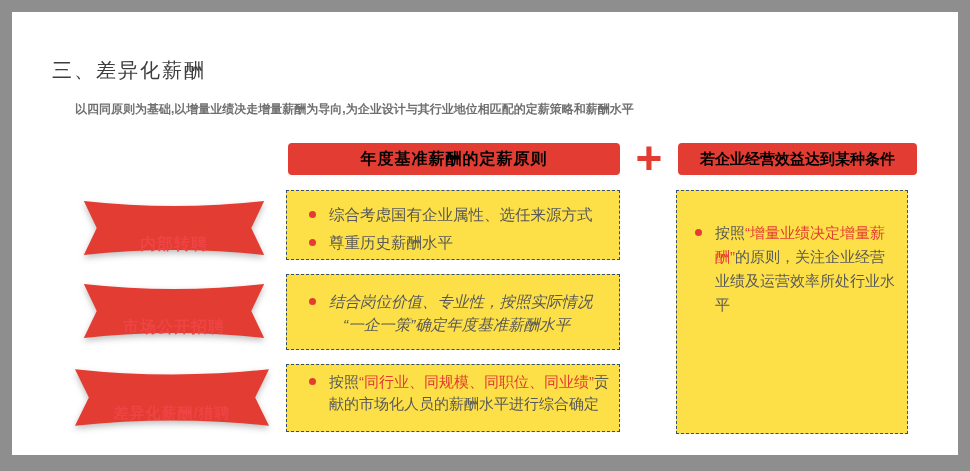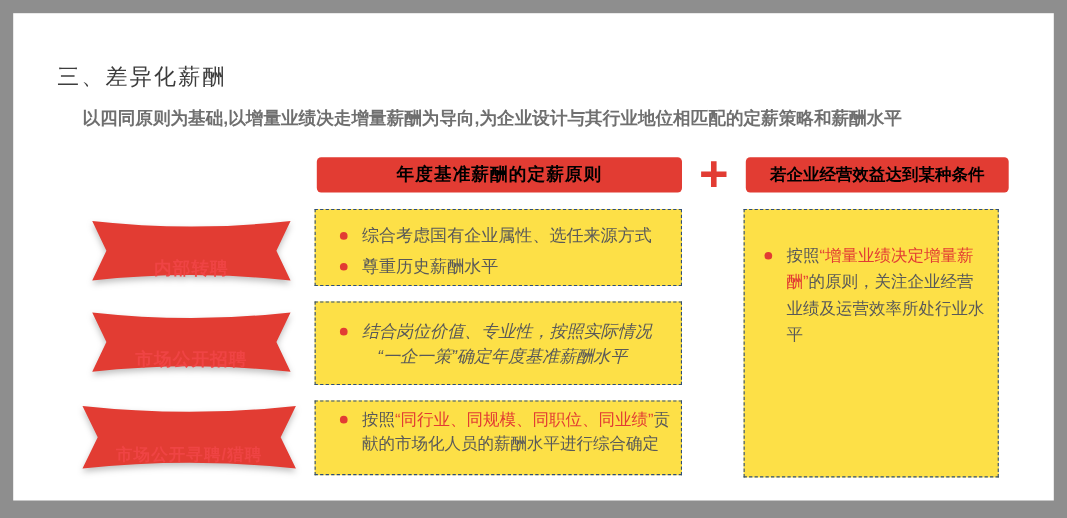--- a/index.html
+++ b/index.html
@@ -2,21 +2,21 @@
 <html><head>
 <meta charset="utf-8">
 <style>
   html,body{margin:0;padding:0;}
   body{font-family:"Liberation Sans",sans-serif;}
   .canvas{position:relative;width:970px;height:471px;background:#8E8E8E;overflow:hidden;}
   .slide{position:absolute;left:12px;top:12px;width:946px;height:443px;background:#ffffff;}
 
   .title{position:absolute;left:40px;top:44px;margin:0;font-size:20px;line-height:28px;
          font-weight:400;color:#3D3D3D;letter-spacing:2px;}
-  .subtitle{position:absolute;left:63px;top:86px;width:875px;margin:0;font-size:16px;
+  .subtitle{position:absolute;left:63px;top:86px;width:875px;margin:0;font-size:12px;
          line-height:22px;font-weight:700;color:#6F6F6F;}
 
   .banner{position:absolute;background:#E23C33;border-radius:4px;color:#000000;
           font-weight:700;display:flex;align-items:center;justify-content:center;}
   .banner-left{left:276px;top:131px;width:332px;height:32px;font-size:16px;letter-spacing:1px;}
   .banner-right{left:666px;top:131px;width:239px;height:32px;font-size:15px;}
   .plus{position:absolute;left:608px;top:121px;width:58px;height:54px;color:#E23C33;
         font-size:46px;font-weight:700;line-height:50px;text-align:center;}
 
   .ribbon{position:absolute;filter:drop-shadow(0 3px 3px rgba(0,0,0,0.25));}
@@ -79,21 +79,21 @@
       <svg viewBox="0 0 200 60" preserveAspectRatio="none">
         <path d="M2 3 Q100 13 198 3 L184 30 L198 57 Q100 47 2 57 L16 30 Z" fill="#E23C33"></path>
       </svg>
       <span class="ribbon-label">市场公开招聘</span>
     </div>
 
     <div class="ribbon ribbon-3">
       <svg viewBox="0 0 200 60" preserveAspectRatio="none">
         <path d="M2 3 Q100 13 198 3 L184 30 L198 57 Q100 47 2 57 L16 30 Z" fill="#E23C33"></path>
       </svg>
-      <span class="ribbon-label">市场公开寻聘/猎聘</span>
+      <span class="ribbon-label">差异化薪酬/猎聘</span>
     </div>
 
     <div class="pbox box1">
       <div class="brow">
         <span class="dot"></span>
         <span class="btext">综合考虑国有企业属性、选任来源方式</span>
       </div>
       <div class="brow">
         <span class="dot"></span>
         <span class="btext">尊重历史薪酬水平</span>

